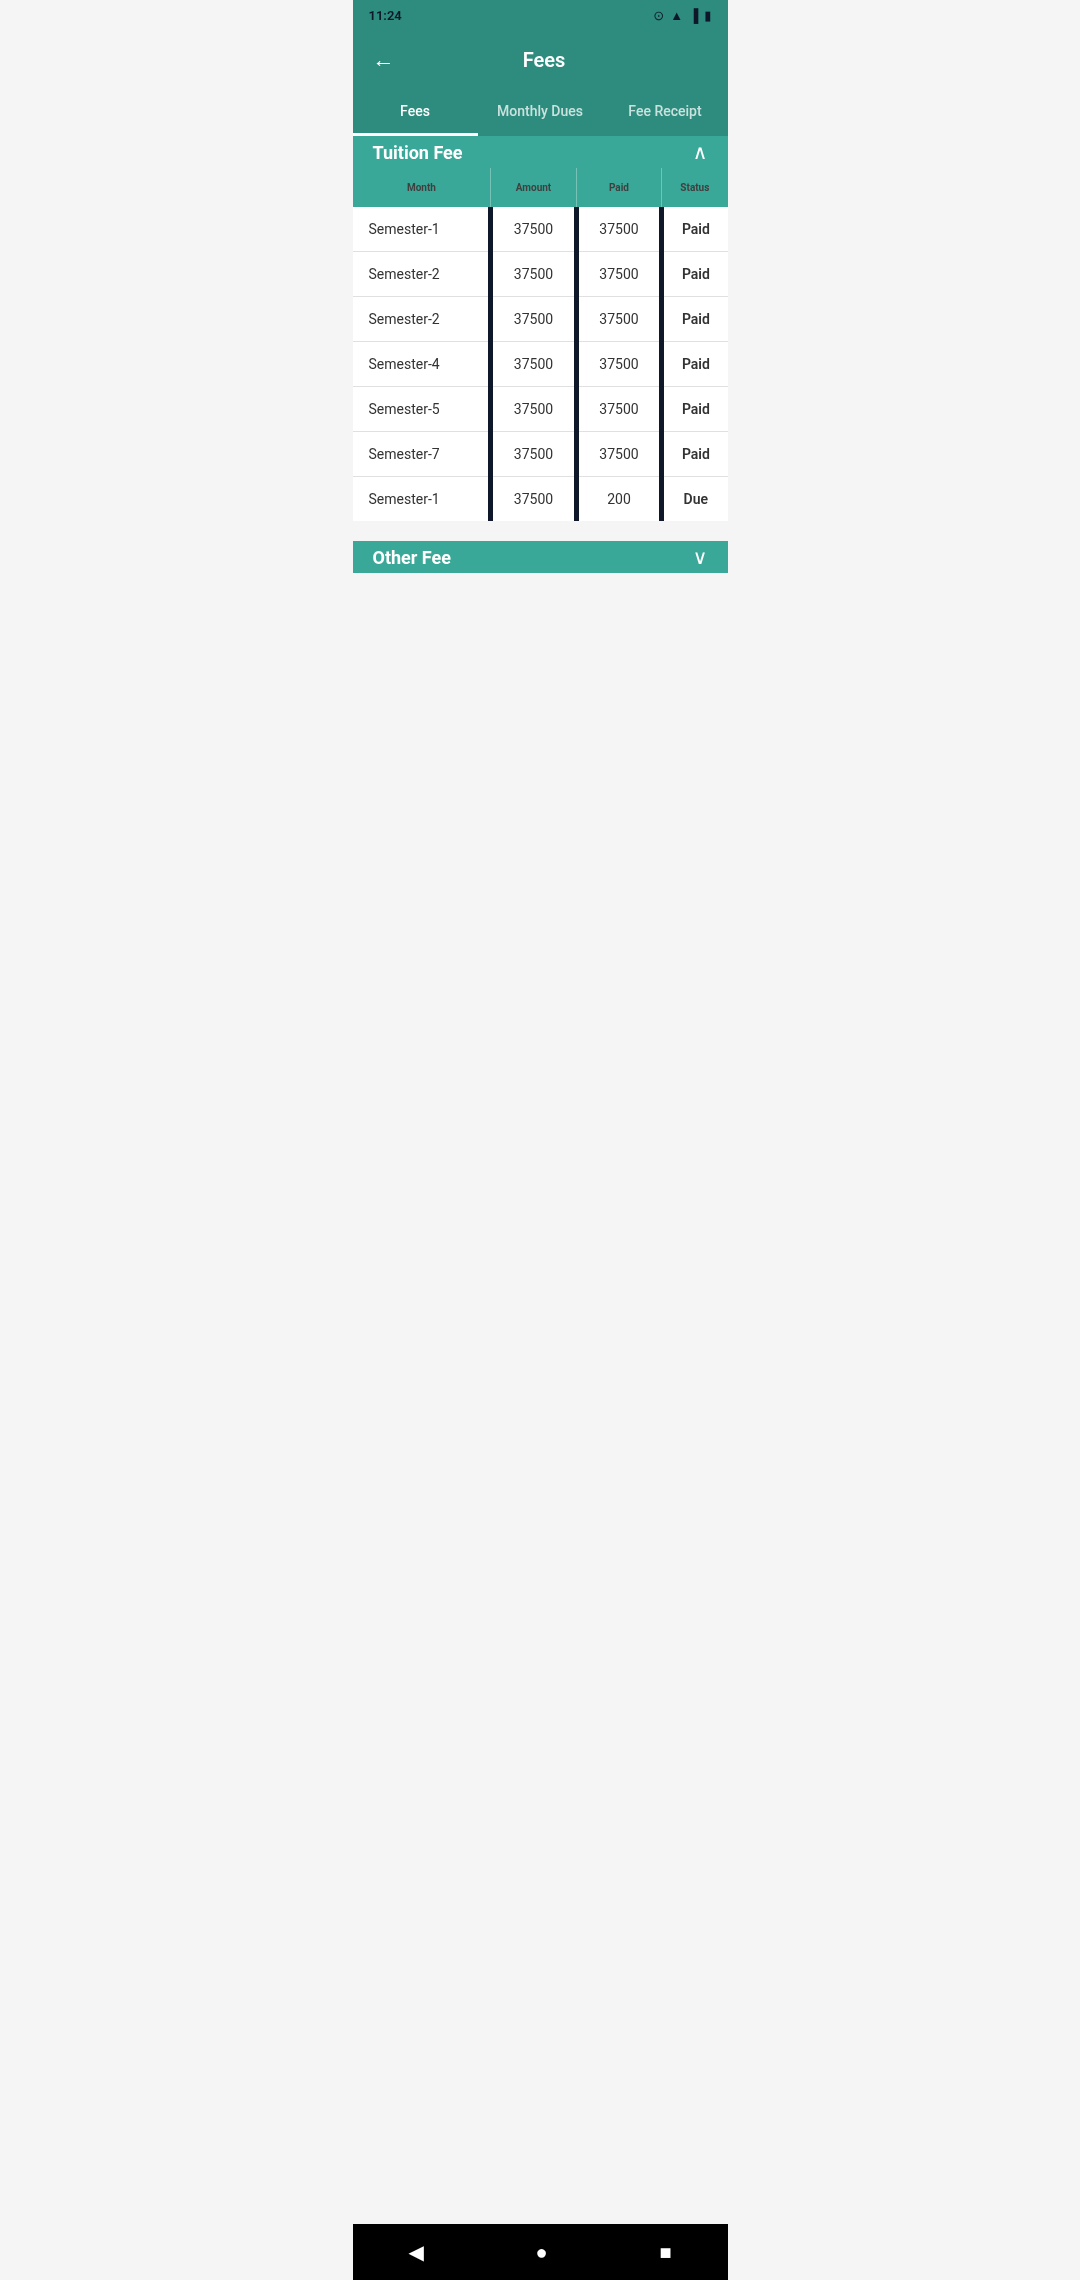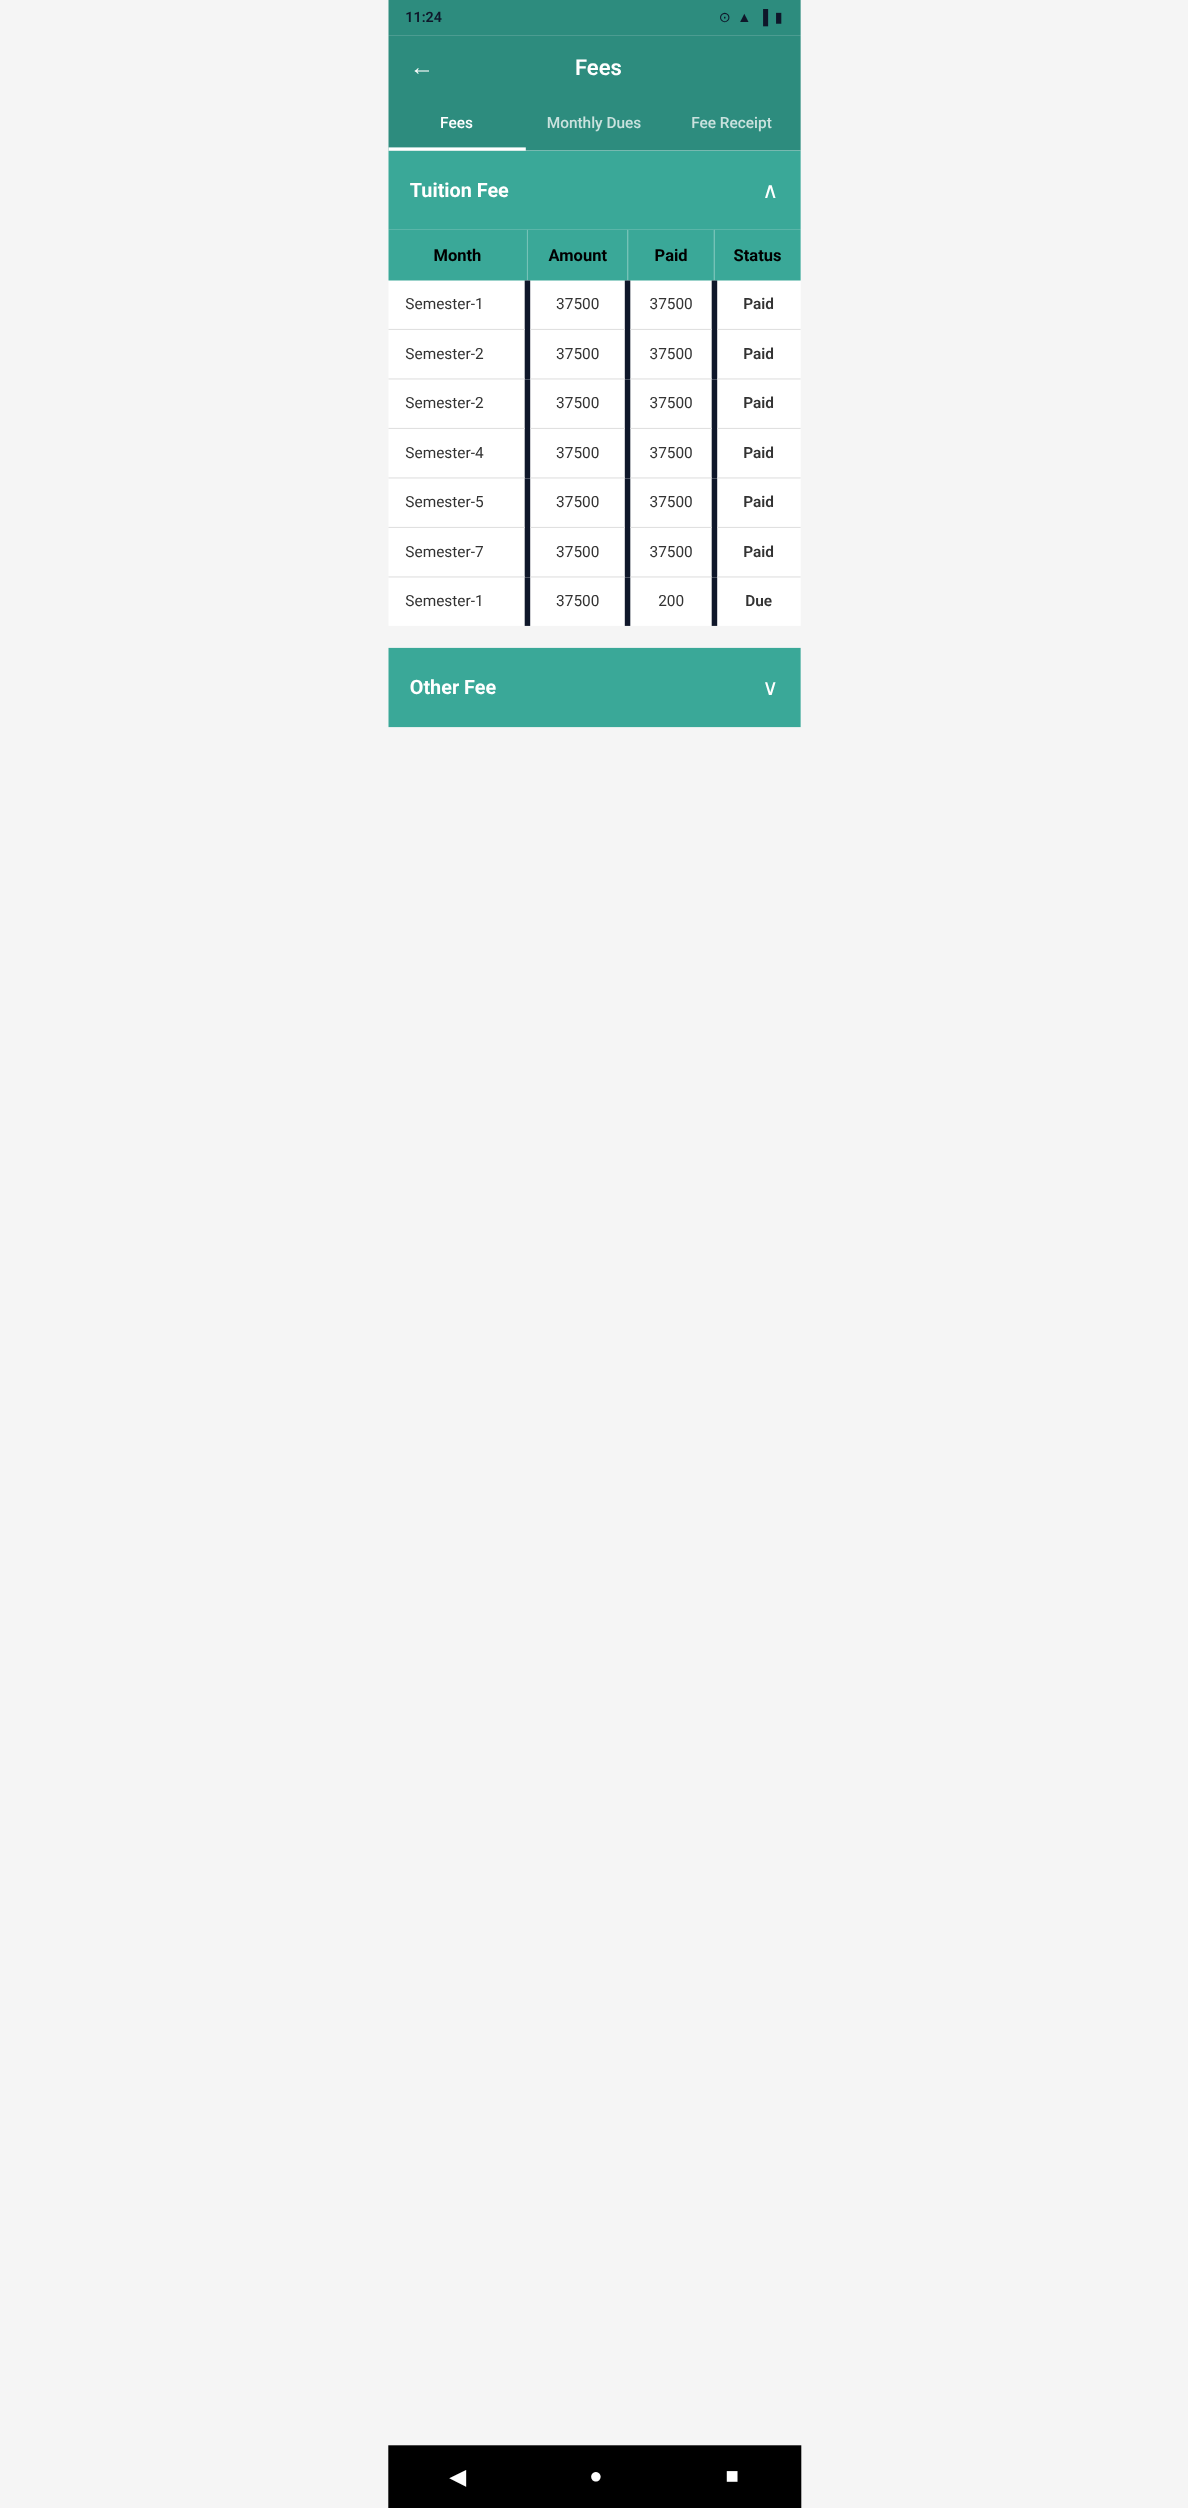--- a/index.html
+++ b/index.html
@@ -79,21 +79,21 @@
 
     
     .content {
       background: #f5f5f5;
       flex: 1;
     }
 
     
     .section-header {
       background: #3aa898;
-      padding: 24px 20px;
+      padding: 4px 20px;
       display: flex;
       justify-content: space-between;
       align-items: center;
       cursor: pointer;
       margin-bottom: 0;
     }
     .section-title {
       font-size: 18px;
       font-weight: 700;
       color: white;
@@ -106,23 +106,23 @@
     
     .fee-table {
       width: 100%;
       border-collapse: collapse;
       background: white;
     }
     .fee-table thead tr {
       background: #3aa898;
     }
     .fee-table thead th {
-      color: #000000;
+      color: #404040;
       font-weight: 700;
-      font-size: 15px;
+      font-size: 10px;
       padding: 14px 8px;
       text-align: center;
       border-right: 1px solid rgba(255,255,255,0.3);
     }
     .fee-table thead th:last-child { border-right: none; }
     .fee-table tbody tr {
       border-bottom: 1px solid #e0e0e0;
     }
     .fee-table tbody tr:last-child { border-bottom: none; }
     .fee-table tbody td {

